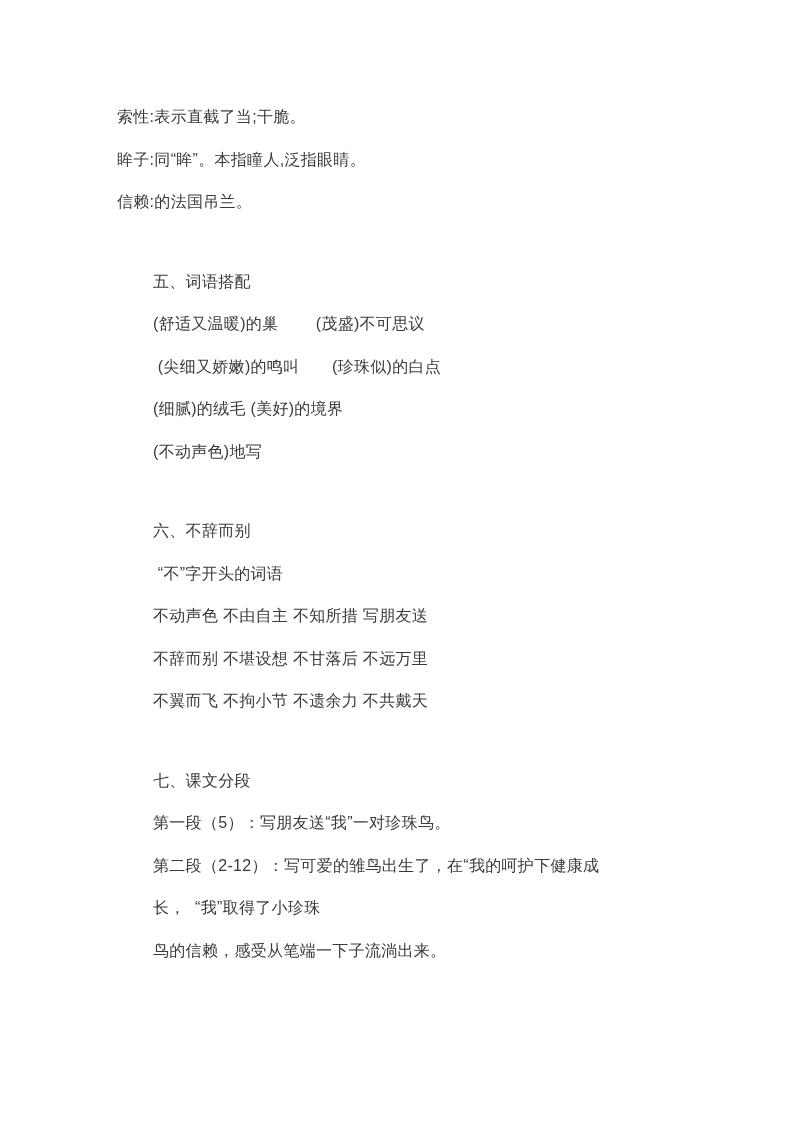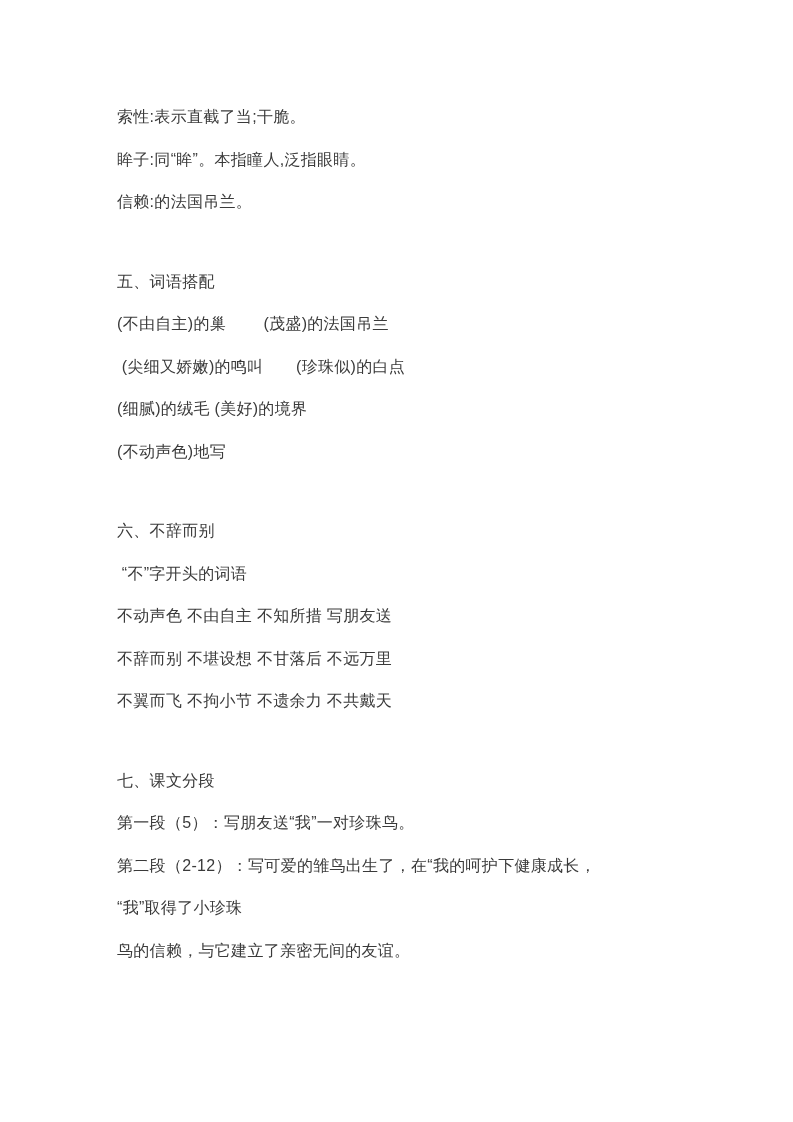--- a/index.html
+++ b/index.html
@@ -22,20 +22,21 @@
     font-size: 16px;
     color: #3a3a3a;
   }
   .line {
     line-height: 42.5px;
     white-space: pre-wrap;
     letter-spacing: 0.3px;
   }
   .section {
     margin-top: 37px;
+    margin-left: 36px;
   }
   .section-heading {
     line-height: 42.5px;
     white-space: pre-wrap;
     font-weight: normal;
     font-size: 16px;
     margin: 0;
     letter-spacing: 0.3px;
   }
 </style>
@@ -45,34 +46,34 @@
 <div class="doc-page">
 
   <div>
     <div class="line">索性:表示直截了当;干脆。</div>
     <div class="line">眸子:同“眸”。本指瞳人,泛指眼睛。</div>
     <div class="line">信赖:的法国吊兰。</div>
   </div>
 
   <div class="section">
     <div class="section-heading">五、词语搭配</div>
-    <div class="line">(不由自主)的巢　　 (茂盛)的法国吊兰</div>
+    <div class="line">(舒适又温暖)的巢　　 (茂盛)不可思议</div>
     <div class="line"> (尖细又娇嫩)的鸣叫　　(珍珠似)的白点</div>
     <div class="line">(细腻)的绒毛 (美好)的境界</div>
     <div class="line">(不动声色)地写</div>
   </div>
 
   <div class="section">
     <div class="section-heading">六、不辞而别</div>
     <div class="line"> “不”字开头的词语</div>
     <div class="line">不动声色 不由自主 不知所措 写朋友送</div>
     <div class="line">不辞而别 不堪设想 不甘落后 不远万里</div>
     <div class="line">不翼而飞 不拘小节 不遗余力 不共戴天</div>
   </div>
 
   <div class="section">
     <div class="section-heading">七、课文分段</div>
     <div class="line">第一段（5）：写朋友送“我”一对珍珠鸟。</div>
     <div class="line">第二段（2-12）：写可爱的雏鸟出生了，在“我的呵护下健康成长，  “我”取得了小珍珠</div>
-    <div class="line">鸟的信赖，与它建立了亲密无间的友谊。</div>
+    <div class="line">鸟的信赖，感受从笔端一下子流淌出来。</div>
   </div>
 
 </div>
 
 </body></html>

